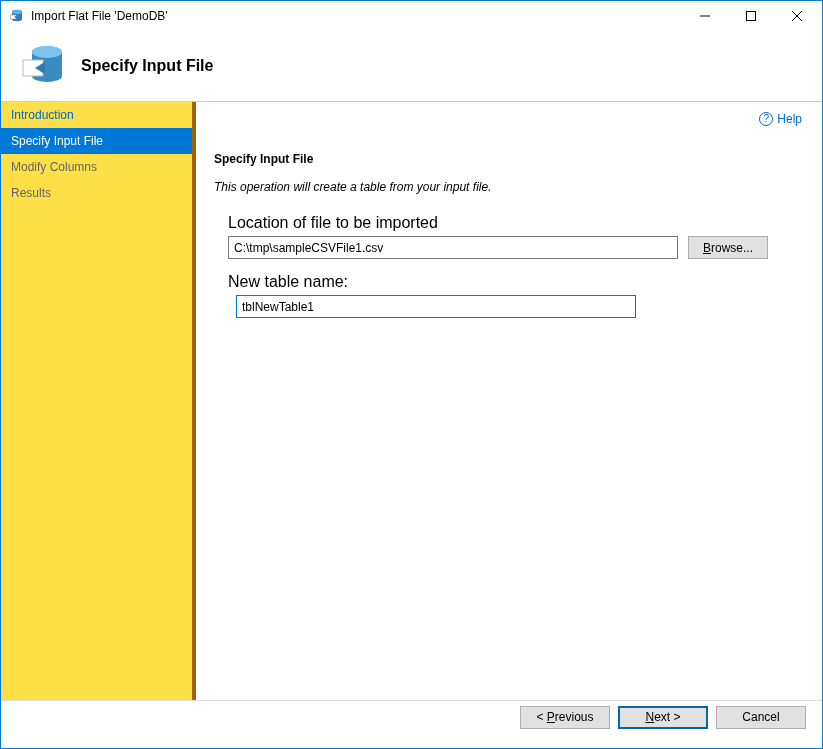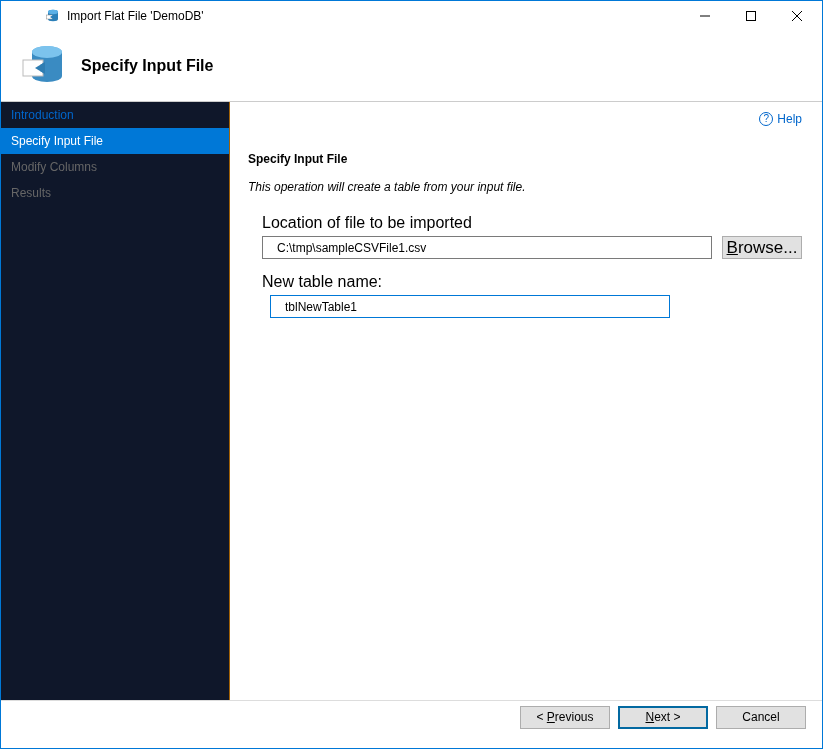--- a/index.html
+++ b/index.html
@@ -17,21 +17,20 @@
       border: 1px solid #0078d7;
       position: relative;
     }
     
     .titlebar {
       height: 30px;
       display: flex;
       align-items: center;
       padding: 0 2px 0 8px;
       background: #fff;
-      margin-left: 36px;
     }
     .titlebar-icon {
       width: 16px;
       height: 16px;
       margin-right: 6px;
       display: inline-flex;
     }
     .titlebar-title {
       flex: 1;
       color: #000;
@@ -66,23 +65,23 @@
       font-weight: bold;
       color: #000;
     }
     
     .body-area {
       display: flex;
       height: calc(100% - 30px - 70px - 48px);
       border-top: 1px solid #ccc;
     }
     .sidebar {
-      width: 229px;
-      background: #0f172a;
-      border-right: 1px solid #a16207;
+      width: 195px;
+      background: #fde047;
+      border-right: 4px solid #a16207;
     }
     .sidebar-item {
       padding: 6px 10px;
       font-size: 12px;
       color: #666;
       cursor: pointer;
     }
     .sidebar-item.link {
       color: #0066cc;
     }
@@ -139,39 +138,39 @@
       margin-bottom: 4px;
     }
     .field-row {
       display: flex;
       gap: 10px;
       align-items: center;
     }
     .text-input {
       height: 23px;
       border: 1px solid #7a7a7a;
-      padding: 0 14px;
+      padding: 0 5px;
       font-size: 12px;
       font-family: inherit;
       outline: none;
     }
     .text-input.file {
       width: 450px;
     }
     .text-input.tablename {
       width: 400px;
       border: 1px solid #0078d7;
       margin-left: 8px;
     }
     .browse-btn {
       width: 80px;
       height: 23px;
       background: #e1e1e1;
       border: 1px solid #adadad;
-      font-size: 17px;
+      font-size: 12px;
       font-family: inherit;
       cursor: pointer;
     }
     .browse-btn .u {
       text-decoration: underline;
     }
     
     .footer {
       height: 33px;
       border-top: 1px solid #ddd;

